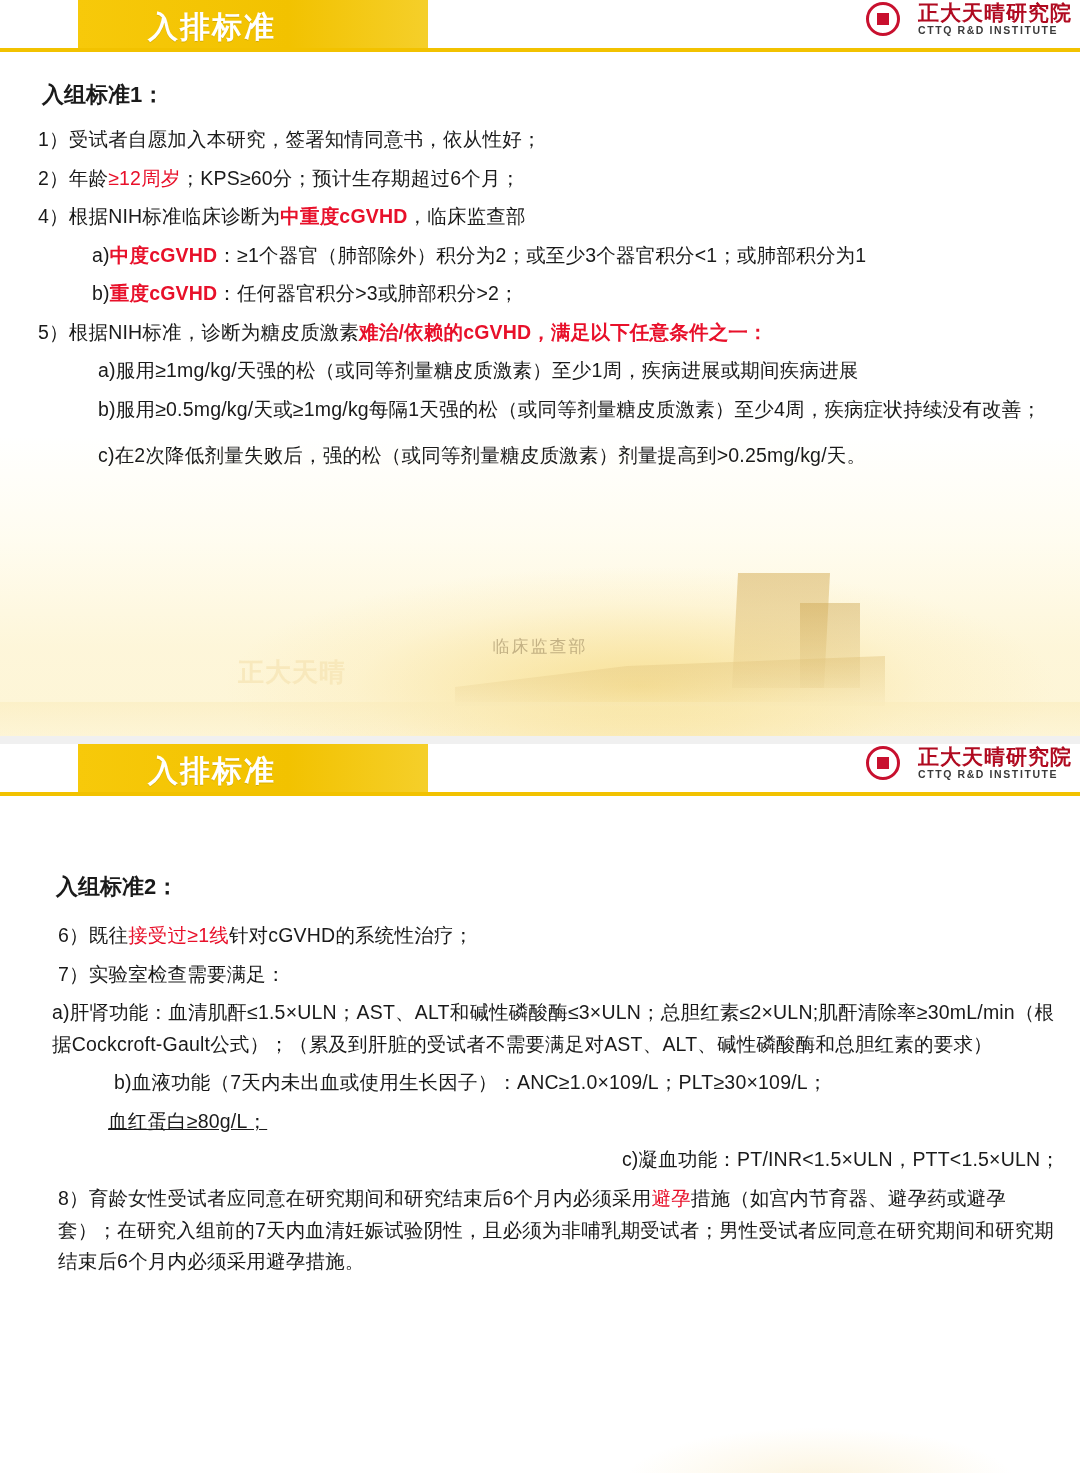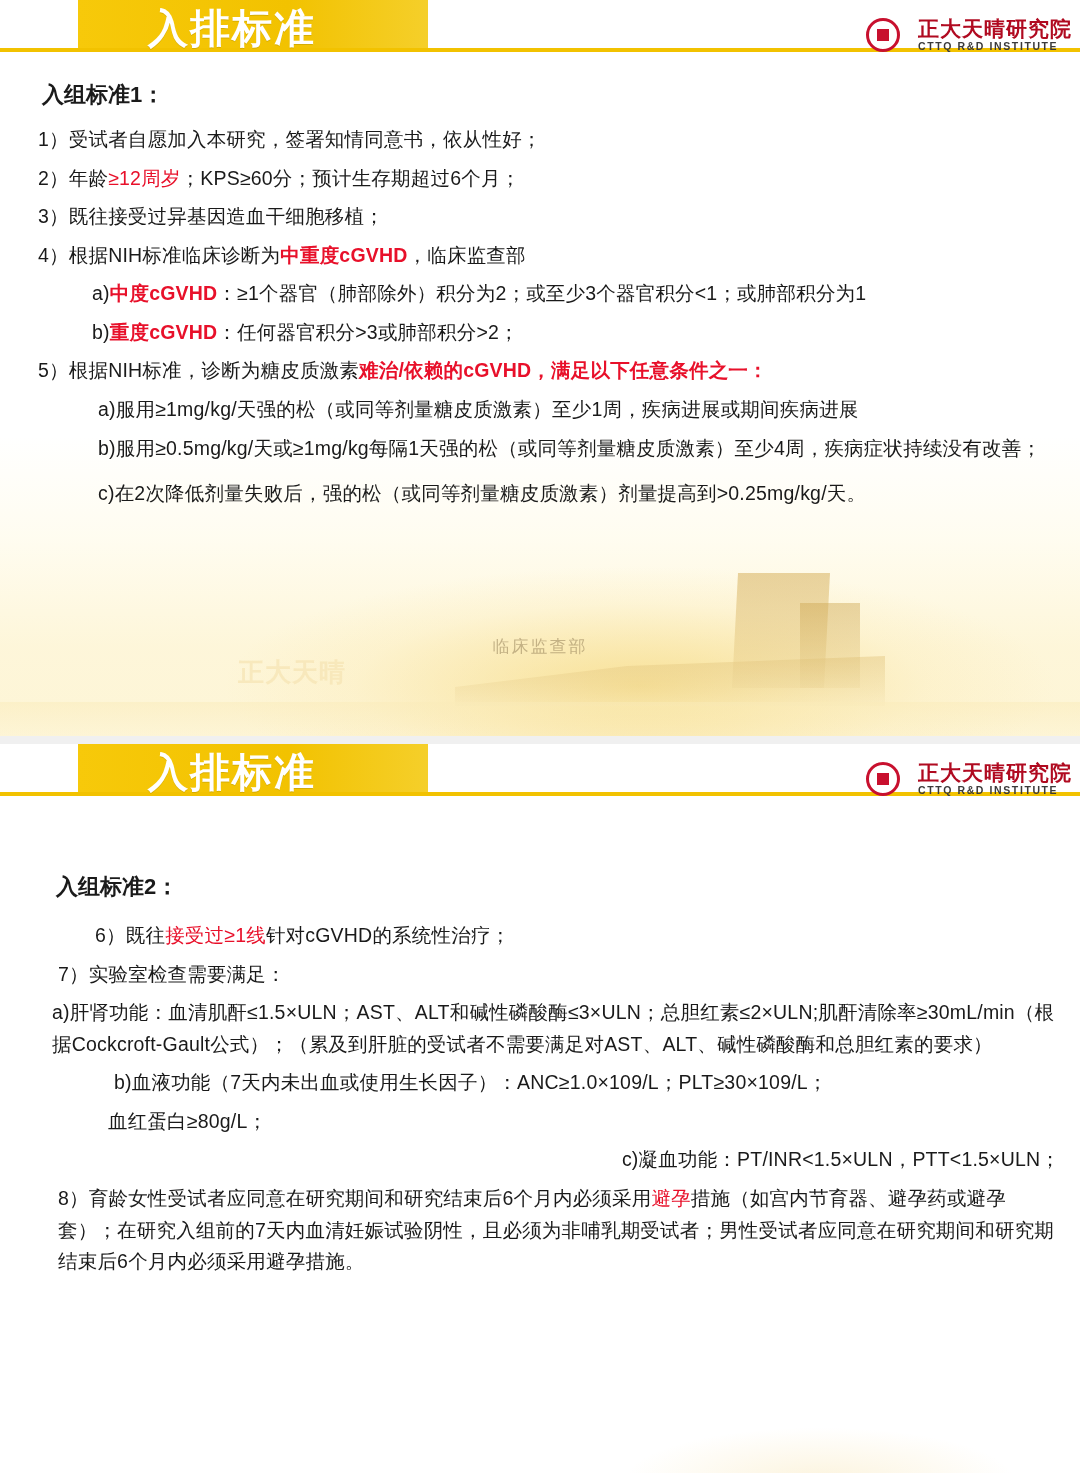--- a/index.html
+++ b/index.html
@@ -43,31 +43,31 @@
   }
   .header .left-white {
     position: absolute;
     left: 0; top: 0;
     width: 78px; height: 48px;
     background: #ffffff;
   }
   .header .title {
     position: absolute;
     left: 148px;
-    top: 1px;
-    font-size: 40px;
+    top: 7px;
+    font-size: 30px;
     font-weight: bold;
     color: #ffffff;
     letter-spacing: 2px;
     text-shadow: 0 1px 0 rgba(0,0,0,.12);
   }
   .header .logo {
     position: absolute;
     right: 8px;
-    top: 18px;
+    top: 2px;
     display: flex;
     align-items: center;
     gap: 18px;
   }
   .logo-mark {
     width: 34px; height: 34px;
     border-radius: 50%;
     border: 3px solid #c8102e;
     background: #ffffff;
     position: relative;
@@ -215,21 +215,20 @@
     <div class="watermark">临床监查部</div>
   </div>
 
   <div class="body-wrap">
     <div class="section-title">入组标准1：</div>
 
     <p class="line">1）受试者自愿加入本研究，签署知情同意书，依从性好；</p>
 
     <p class="line"><span>2）年龄</span><span class="red">≥12周岁</span><span>；KPS≥60分；预计生存期超过6个月；</span></p>
 
-    <p class="line">3）既往接受过异基因造血干细胞移植；</p>
 
     <p class="line"><span>4）根据NIH标准临床诊断为</span><span class="red-b">中重度cGVHD</span><span>，临床监查部</span></p>
 
     <p class="line indent-1"><span>a)</span><span class="red-b">中度cGVHD</span><span>：≥1个器官（肺部除外）积分为2；或至少3个器官积分&lt;1；或肺部积分为1</span></p>
 
     <p class="line indent-1"><span>b)</span><span class="red-b">重度cGVHD</span><span>：任何器官积分&gt;3或肺部积分&gt;2；</span></p>
 
     <p class="line"><span>5）根据NIH标准，诊断为糖皮质激素</span><span class="red-b">难治/依赖的cGVHD，满足以下任意条件之一：</span></p>
 
     <p class="line indent-2">a)服用≥1mg/kg/天强的松（或同等剂量糖皮质激素）至少1周，疾病进展或期间疾病进展</p>
@@ -256,27 +255,27 @@
         <div class="en">CTTQ R&amp;D INSTITUTE</div>
       </div>
     </div>
   </div>
 
   <div class="bg-art2"></div>
 
   <div class="body-wrap" style="padding-top:70px;padding-left:52px;">
     <div class="section-title" style="margin-bottom:18px;">入组标准2：</div>
 
-    <p class="line" style="padding-left:6px;margin-left:37px;"><span>6）既往</span><span class="red">接受过≥1线</span><span>针对cGVHD的系统性治疗；</span></p>
+    <p class="line" style="padding-left:6px;"><span>6）既往</span><span class="red">接受过≥1线</span><span>针对cGVHD的系统性治疗；</span></p>
 
     <p class="line" style="padding-left:6px;">7）实验室检查需要满足：</p>
 
     <p class="line" style="padding-left:62px;text-indent:0;margin-left:-62px;padding-left:62px;">a)肝肾功能：血清肌酐≤1.5×ULN；AST、ALT和碱性磷酸酶≤3×ULN；总胆红素≤2×ULN;肌酐清除率≥30mL/min（根据Cockcroft-Gault公式）；（累及到肝脏的受试者不需要满足对AST、ALT、碱性磷酸酶和总胆红素的要求）</p>
 
     <p class="line" style="padding-left:62px;">b)血液功能（7天内未出血或使用生长因子）：ANC≥1.0×109/L；PLT≥30×109/L；</p>
 
-    <p class="line" style="padding-left:56px;">血红蛋白≥80g/L；</p>
+    <p class="line" style="padding-left:56px;text-decoration:underline;">血红蛋白≥80g/L；</p>
 
     <p class="line" style="padding-left:62px;text-align:right;">c)凝血功能：PT/INR&lt;1.5×ULN，PTT&lt;1.5×ULN；</p>
 
     <p class="line" style="padding-left:6px;"><span>8）育龄女性受试者应同意在研究期间和研究结束后6个月内必须采用</span><span class="red">避孕</span><span>措施（如宫内节育器、避孕药或避孕套）；在研究入组前的7天内血清妊娠试验阴性，且必须为非哺乳期受试者；男性受试者应同意在研究期间和研究期结束后6个月内必须采用避孕措施。</span></p>
   </div>
 </div>
 
 </body></html>

